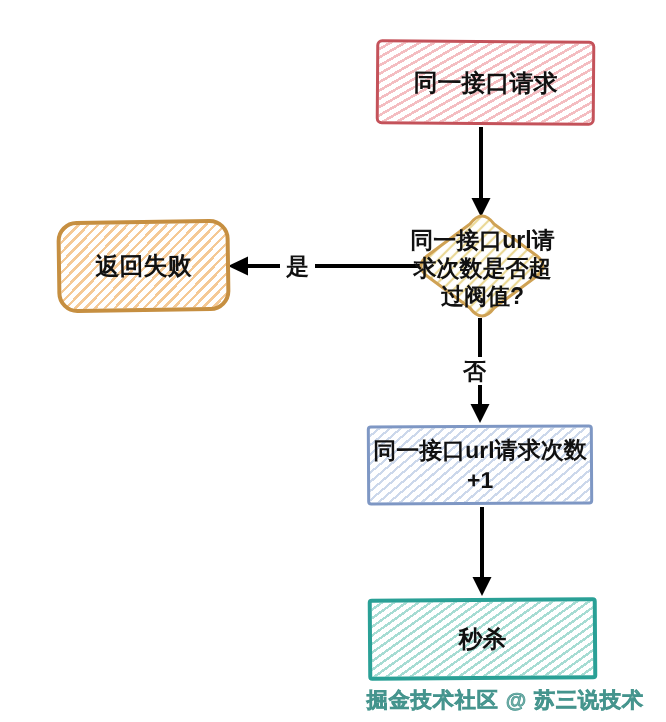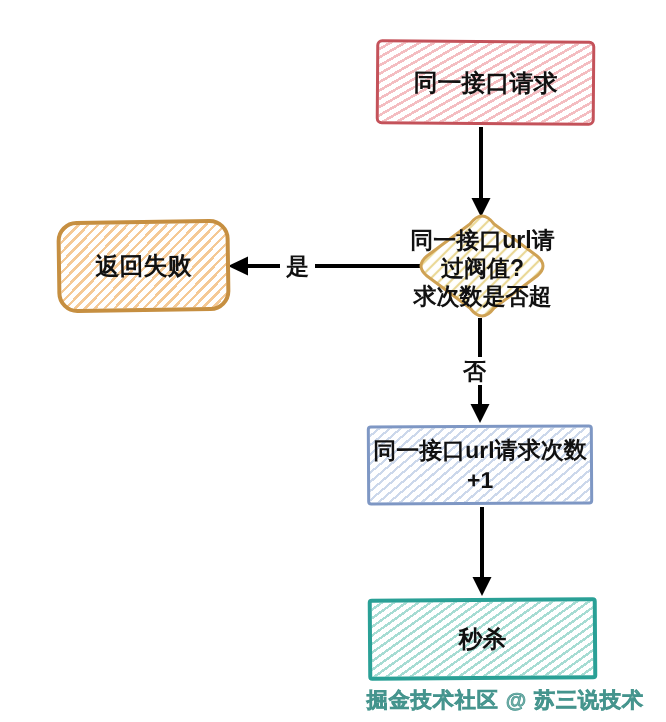--- a/index.html
+++ b/index.html
@@ -95,22 +95,22 @@
       <pattern id="goldHatch" width="8" height="8" patternUnits="userSpaceOnUse" patternTransform="rotate(45)">
         <rect width="8" height="8" fill="#ffffff"></rect>
         <line x1="4" y1="0" x2="4" y2="8" stroke-width="2.2" stroke="#ead896"></line>
       </pattern>
     </defs>
     <path d="M 63 18 Q 75 2 87 18 L 130 50 Q 142 60 130 70 L 87 102 Q 75 118 63 102 L 20 70 Q 8 60 20 50 Z" fill="url(#goldHatch)" stroke-width="3" stroke-linejoin="round" stroke="#cfa254"></path>
   </svg>
 
   <div class="decision-text">
     <span class="dline">同一接口url请</span>
+    <span class="dline">求次数是否超</span>
     <span class="dline">过阀值?</span>
-    <span class="dline">求次数是否超</span>
   </div>
 
   <div class="node node-orange">
     <span class="node-label">返回失败</span>
   </div>
 
   <div class="edge-label yes-label">是</div>
   <div class="edge-label no-label">否</div>
 
   <div class="node node-blue">

